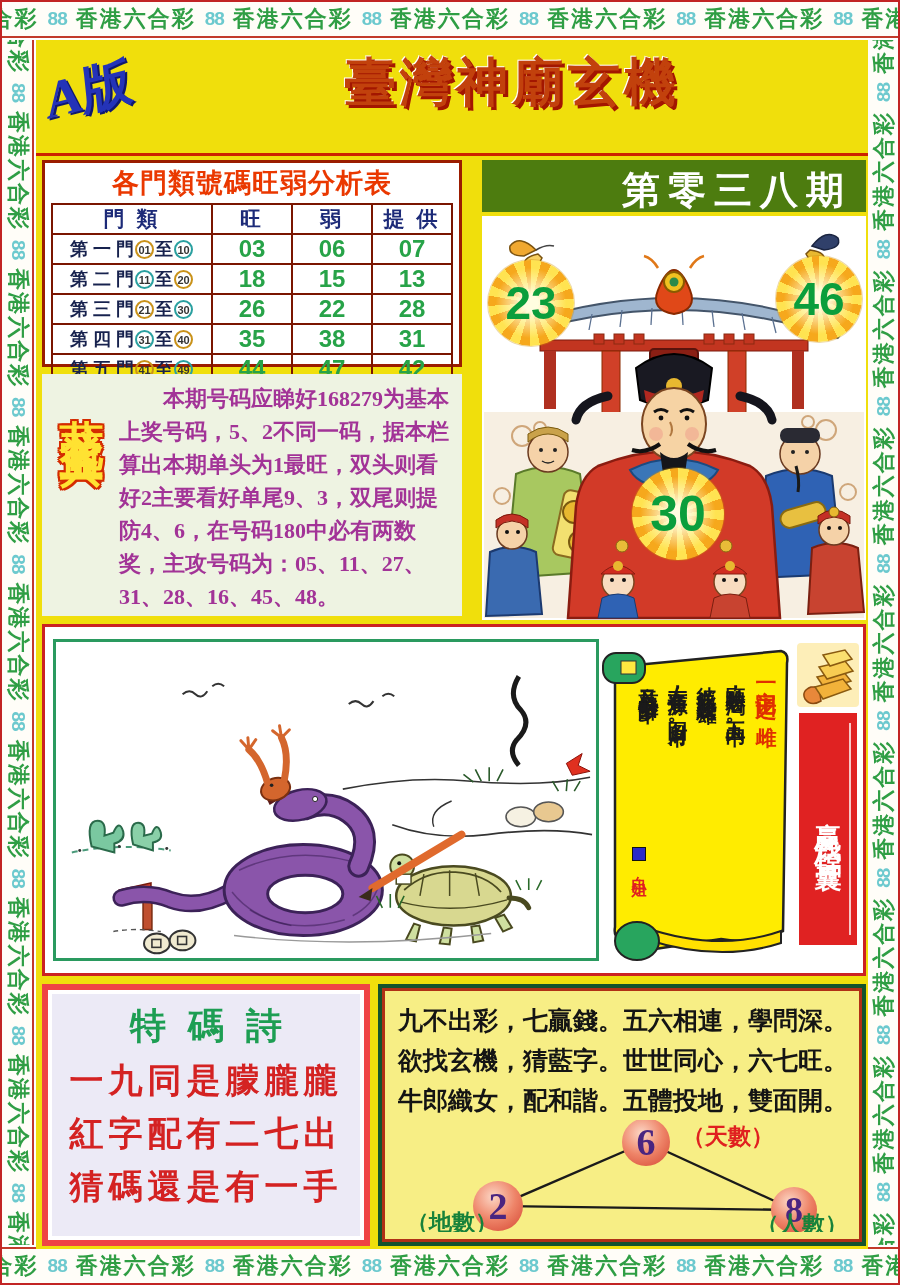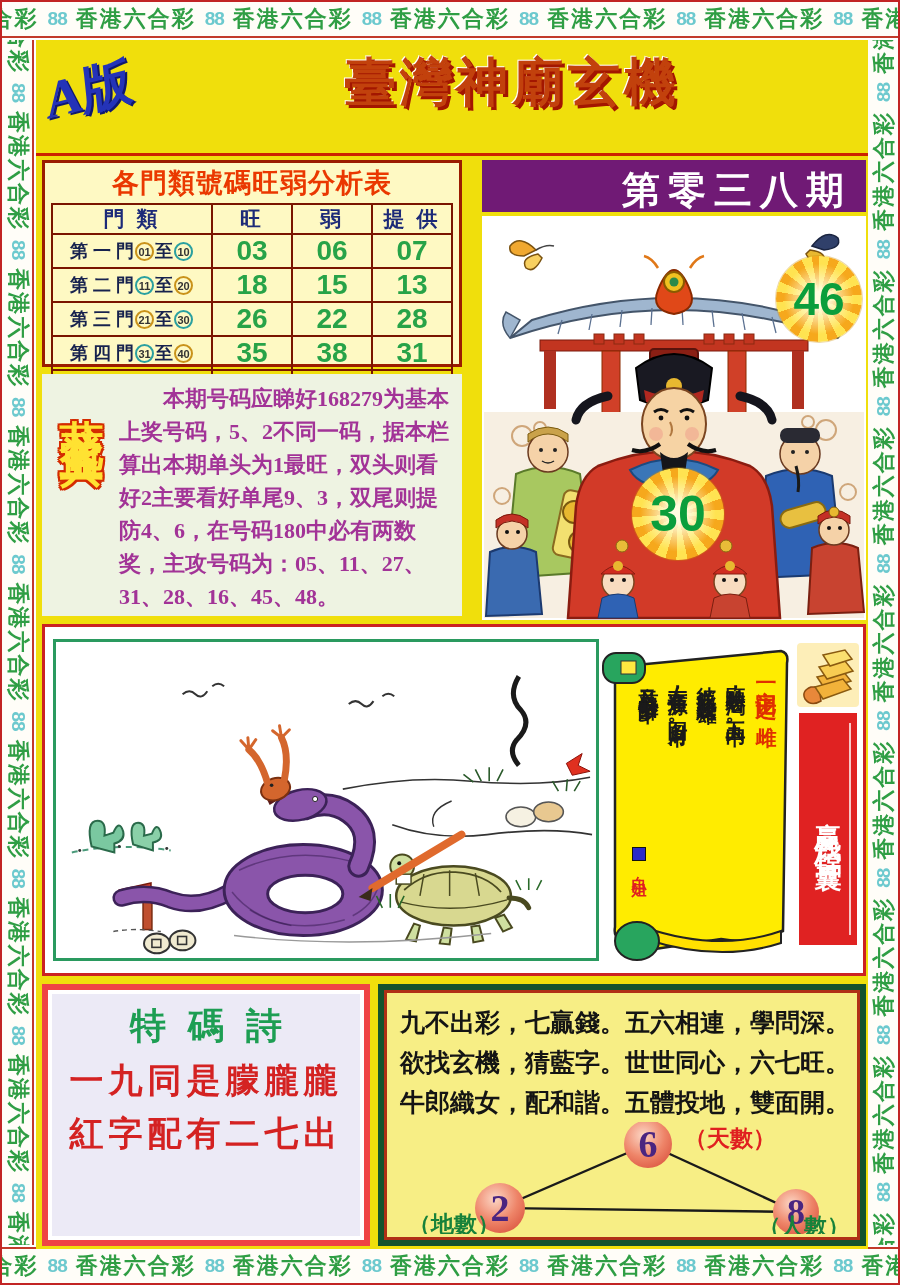--- a/index.html
+++ b/index.html
@@ -27,36 +27,36 @@
 
   #edition { position:absolute; left:8px; top:16px; font-size:52px; font-weight:900; color:#2433b8;
              transform:rotate(-14deg) skewX(-8deg); font-family:"Liberation Serif",serif;
              text-shadow:2px 2px 0 #10186e; }
   #main-title { position:absolute; left:116px; top:8px; width:720px; text-align:center; font-size:52px; font-weight:900;
                 color:#c2410c; font-family:"Liberation Serif",serif; letter-spacing:4px;
                 text-shadow:3px 3px 0 #a31600, -1px -1px 0 #ffffff; white-space:nowrap; }
   #title-rule { position:absolute; top:113px; left:0; width:100%; height:3px; background:#cc2200; }
 
   
-  #analysis-box { position:absolute; left:6px; top:120px; width:420px; height:207px; background:#fef9c3;
+  #analysis-box { position:absolute; left:6px; top:120px; width:420px; height:207px; background:#ffffff;
                   border:3px solid #9b1c00; padding:2px 6px 0 6px; }
   .analysis-title { text-align:center; color:#ea3800; font-weight:900; font-size:27px; letter-spacing:1px;
                     font-family:"Liberation Serif",serif; }
   #analysis-box table { width:100%; border-collapse:collapse; margin-top:2px; table-layout:fixed; }
   #analysis-box th, #analysis-box td { border:2px solid #7a1500; text-align:center; padding:0; height:27px; }
   #analysis-box th { color:#1c2a78; font-size:21px; font-weight:900; letter-spacing:3px; }
   #analysis-box th.w40 { width:40%;text-align:center; } #analysis-box th.w20 { width:20%; }
   td.lbl { color:#17224e; font-weight:bold; font-size:18px; white-space:nowrap; }
-  td.val { color:#27a348; font-weight:bold; font-size:28px; }
+  td.val { color:#27a348; font-weight:bold; font-size:24px; }
   .circ { display:inline-block; width:19px; height:19px; border-radius:50%; font-size:11px; line-height:16px;
           font-weight:bold; vertical-align:1px; margin:0 1px; color:#333; }
   .c1 { border:2px solid #c9921a; } .c2 { border:2px solid #2aa0a0; }
 
   
-  #issue-banner { position:absolute; left:446px; top:120px; width:384px; height:52px; background:#701a75; color:#fff;
+  #issue-banner { position:absolute; left:446px; top:120px; width:384px; height:52px; background:#4d7c0f; color:#fff;
                   font-size:38px; font-weight:900; text-align:right; padding:5px 14px 0 0; letter-spacing:8px;
                   font-family:"Liberation Serif",serif; }
   #deity { position:absolute; left:446px; top:176px; width:384px; height:404px; background:#fff; }
   #deity svg { position:absolute; left:0; top:0; }
   .badge { position:absolute; border-radius:50%; display:flex; align-items:center; justify-content:center;
            font-weight:900; color:#0b9e3c; z-index:5;
            background: radial-gradient(circle, #fffde0 12%, rgba(255,255,255,0) 58%),
                        repeating-conic-gradient(#ffe351 0deg 14deg, #f6a81c 14deg 28deg);
            box-shadow:0 0 0 1px rgba(200,140,0,.35); }
   .badge-23 { left:6px;  top:44px;  width:86px; height:86px; font-size:46px; }
@@ -97,21 +97,21 @@
   
   #poem-box { position:absolute; left:6px; top:944px; width:328px; height:262px; background:#eceaf6;
               border:6px solid #ef4444; box-shadow:inset 0 0 0 4px #fff; text-align:center; padding-top:12px; }
   #poem-title { color:#1d9e53; font-size:36px; font-weight:900; letter-spacing:22px; text-indent:22px;
                 font-family:"Liberation Serif",serif; }
   .poem-line { color:#d42222; font-size:34px; font-weight:bold; font-family:"Liberation Serif",serif;
                letter-spacing:5px; margin-top:7px; white-space:nowrap; }
 
   
   #verse-box { position:absolute; left:342px; top:944px; width:488px; height:262px; background:#f7ee85;
-               border:6px solid #14532d; box-shadow:inset 0 0 0 3px #b03015; padding:12px 10px 0 16px; overflow:hidden; }
+               border:4px solid #14532d; box-shadow:inset 0 0 0 3px #b03015; padding:12px 10px 0 16px; overflow:hidden; }
   .verse-line { color:#141414; font-weight:bold; font-size:25px; line-height:1.6; white-space:nowrap; letter-spacing:0px; }
   #triangle { display:block; margin-top:0px; }
 
   
   #watermark { position:absolute; left:10px; top:1190px; font-size:68px; font-weight:900;
                color:rgba(228,22,22,.92); letter-spacing:0px; z-index:60; white-space:nowrap;
                font-family:"Liberation Sans",sans-serif; }
 </style>
 </head>
 <body>
@@ -389,20 +389,23 @@
         <circle cx="130" cy="364" r="2" fill="#111"></circle>
           <circle cx="142" cy="364" r="2" fill="#111"></circle>
         <path d="M120 382 q16 -8 32 0 l4 20 -40 0 Z" fill="#2f62b4" stroke="#1a3a70"></path>
         <circle cx="248" cy="366" r="16" fill="#f8dcc0" stroke="#7a4520" stroke-width="1.5"></circle>
         <path d="M231 358 q17 -17 34 0 Z" fill="#d02c20" stroke="#8a1c10"></path>
         <circle cx="248" cy="350" r="5" fill="#e8b830"></circle>
         <circle cx="242" cy="364" r="2" fill="#111"></circle>
           <circle cx="254" cy="364" r="2" fill="#111"></circle>
         <path d="M232 382 q16 -8 32 0 l4 20 -40 0 Z" fill="#c84330" stroke="#7a1f10"></path>
       </svg>
+      <div class="badge badge-23">
+          <span>23</span>
+        </div>
       <div class="badge badge-46">
           <span>46</span>
         </div>
       <div class="badge badge-30">
           <span>30</span>
         </div>
     </section>
 
     <section id="kuihua-box">
       <div id="kuihua-label">葵花宝典</div>
@@ -538,20 +541,21 @@
 
       <div id="win-banner">
         <span>赢钱锦囊</span>
       </div>
     </section>
 
     <section id="poem-box">
       <div id="poem-title">特碼詩</div>
       <div class="poem-line">一九同是朦朧朧</div>
       <div class="poem-line">紅字配有二七出</div>
+      <div class="poem-line">猜碼還是有一手</div>
     </section>
 
     <section id="verse-box">
       <div class="verse-line">九不出彩，七贏錢。五六相連，學問深。</div>
       <div class="verse-line">欲找玄機，猜藍字。世世同心，六七旺。</div>
       <div class="verse-line">牛郎織女，配和諧。五體投地，雙面開。</div>
       <svg id="triangle" width="452" height="112" viewBox="0 0 452 112">
         <defs>
           <radialGradient id="ball" cx="40%" cy="32%" r="75%">
             <stop offset="0%" stop-color="#fcd6c4"></stop>

